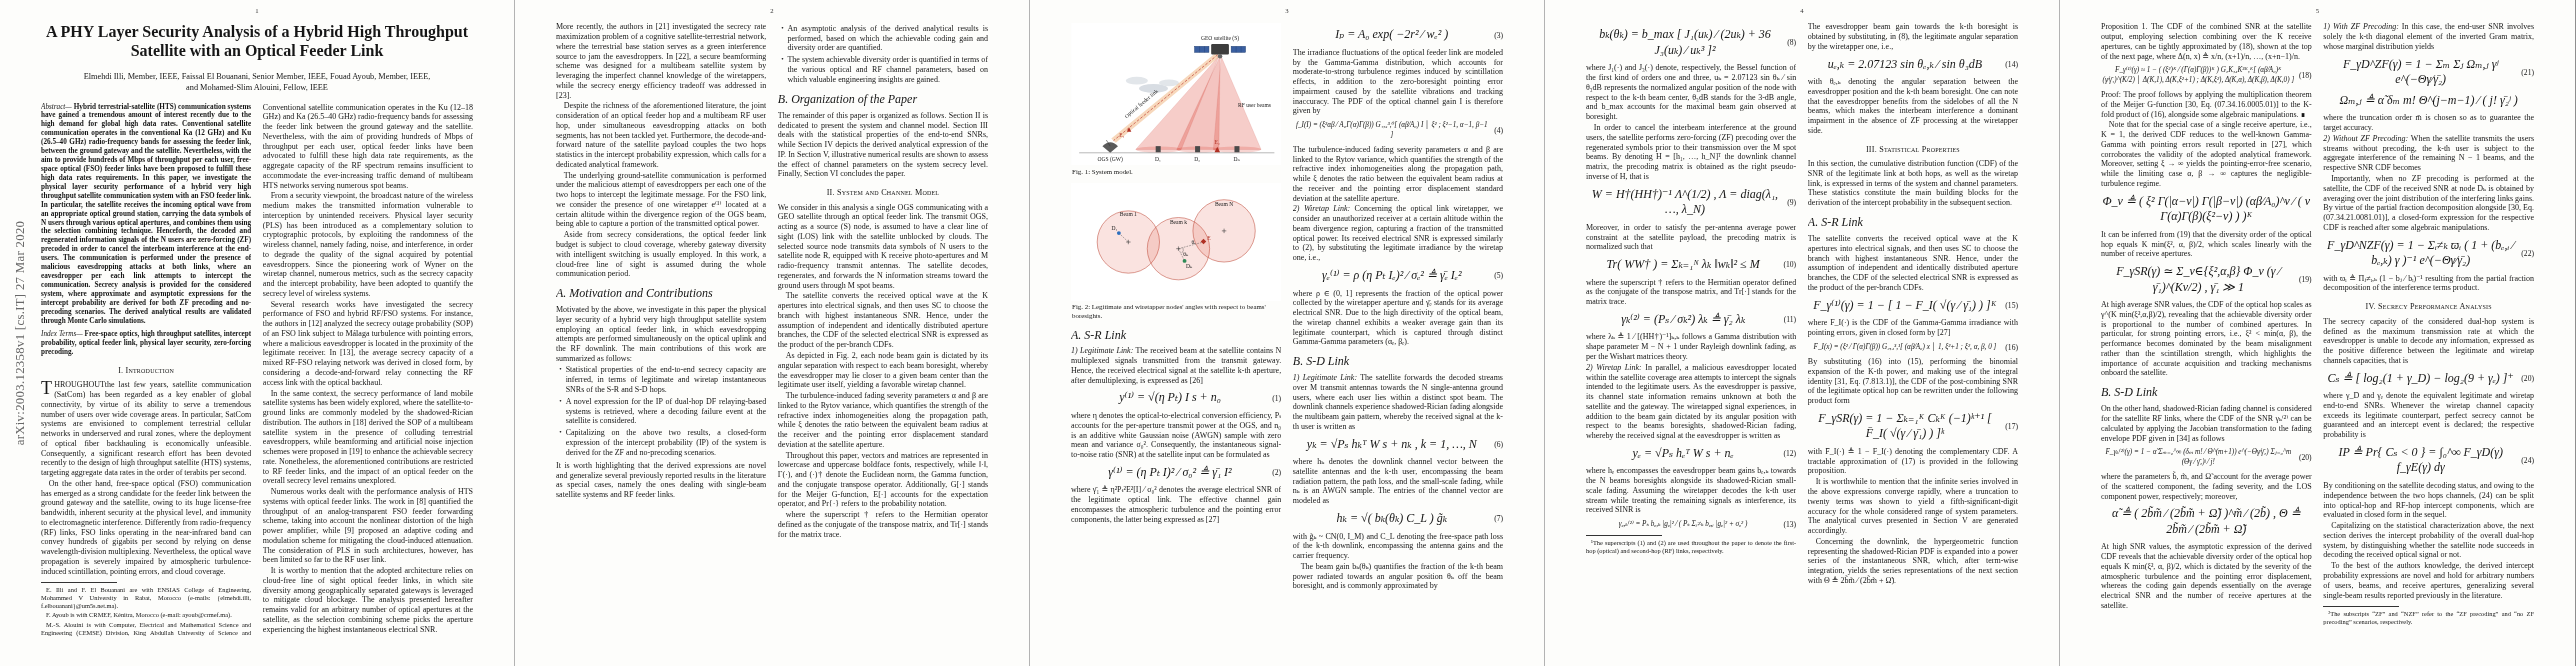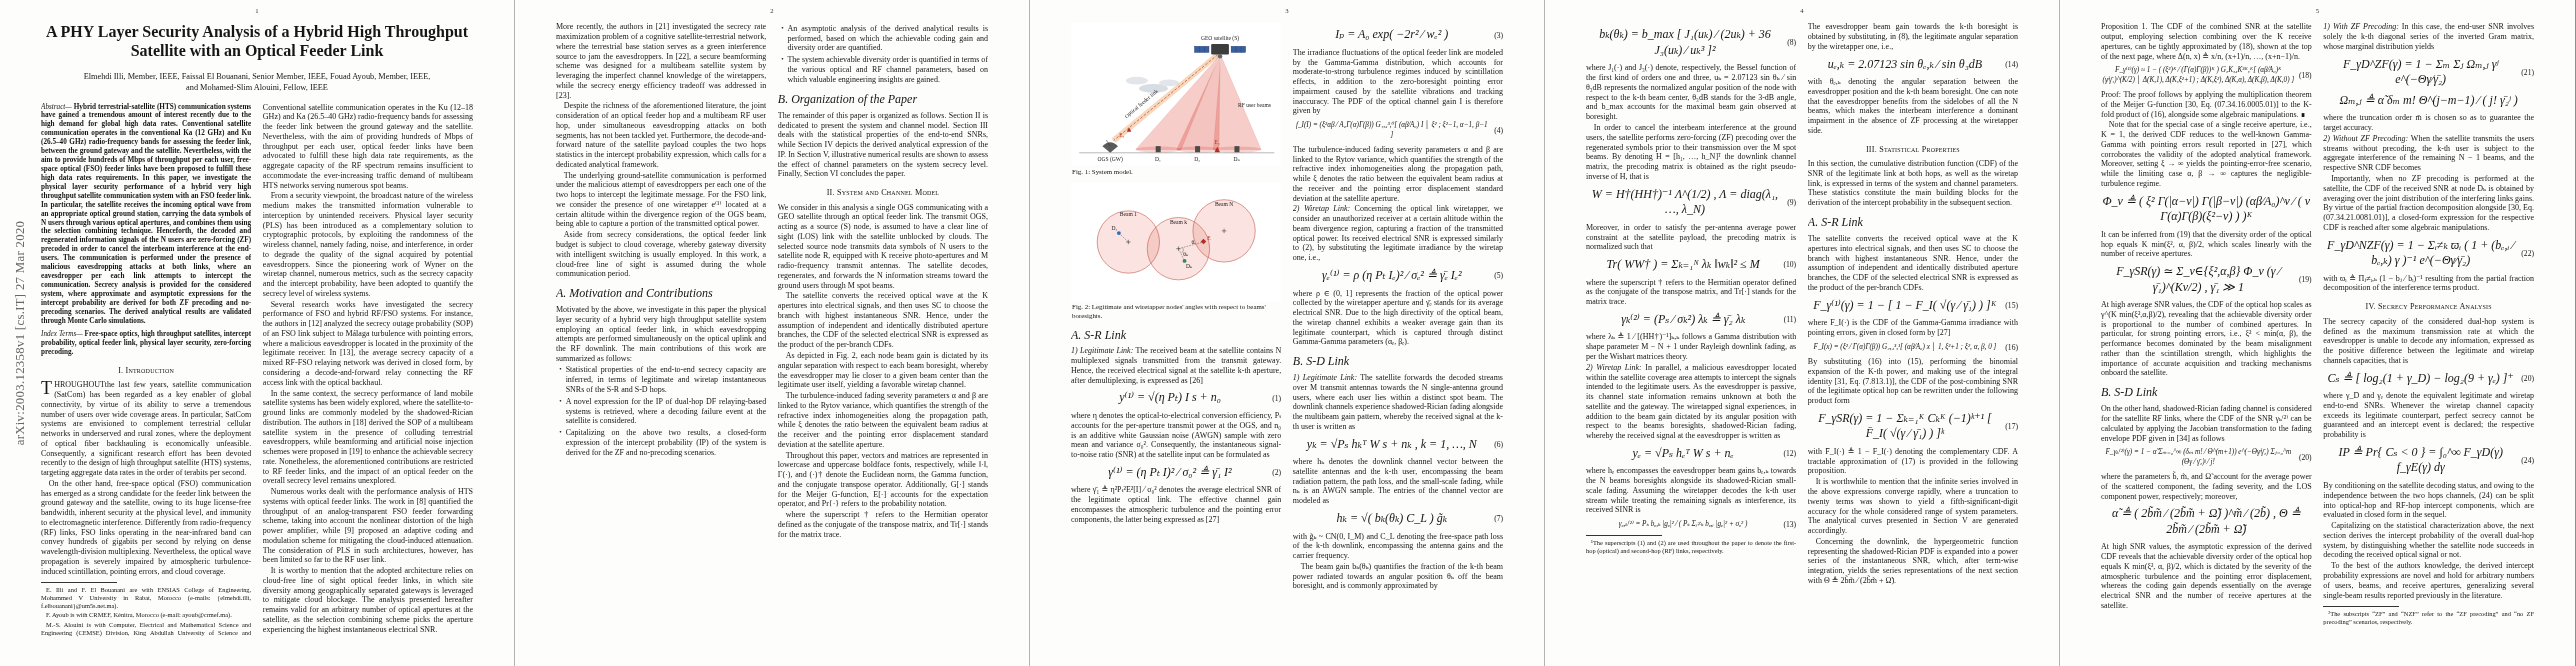--- a/index.html
+++ b/index.html
@@ -94,20 +94,21 @@
               </div>
               <div class="bullet">
                 <span class="bdot">•</span>
                 <span class="btext">A novel expression for the IP of dual-hop DF relaying-based systems is retrieved, where a decoding failure event at the satellite is considered.</span>
               </div>
               <div class="bullet">
                 <span class="bdot">•</span>
                 <span class="btext">Capitalizing on the above two results, a closed-form expression of the intercept probability (IP) of the system is derived for the ZF and no-precoding scenarios.</span>
               </div>
             </div>
+            <p class="para noind"><span class="ptext">It is worth highlighting that the derived expressions are novel and generalize several previously reported results in the literature as special cases, namely the ones dealing with single-beam satellite systems and RF feeder links.</span></p>
           </div>
           <div class="col" style="height: 615px;">
             <div class="bullets">
               <div class="bullet">
                 <span class="bdot">•</span>
                 <span class="btext">An asymptotic analysis of the derived analytical results is performed, based on which the achievable coding gain and diversity order are quantified.</span>
               </div>
               <div class="bullet">
                 <span class="bdot">•</span>
                 <span class="btext">The system achievable diversity order is quantified in terms of the various optical and RF channel parameters, based on which valuable engineering insights are gained.</span>
@@ -361,21 +362,21 @@
               <div class="eq-m tall">F_γₖ⁽²⁾(γ) = 1 − α̃ Σₘ₌₀^∞ (δₘ m! ⁄ Θ^(m+1)) e^(−Θγ⁄γ̄₂) Σⱼ₌₀^m (Θγ ⁄ γ̄₂)ʲ ⁄ j!</div>
               <div class="eq-n">(20)</div>
             </div>
             <p class="para noind"><span class="ptext">where the parameters b̃, m̃, and Ω̃ account for the average power of the scattered component, the fading severity, and the LOS component power, respectively; moreover,</span></p>
             <div class="eq">
               <div class="eq-m">α̃ ≜ ( 2b̃m̃ ⁄ (2b̃m̃ + Ω̃) )^m̃ ⁄ (2b̃) ,    Θ ≜ 2b̃m̃ ⁄ (2b̃m̃ + Ω̃)</div>
             </div>
             <p class="para noind"><span class="ptext">At high SNR values, the asymptotic expression of the derived CDF reveals that the achievable diversity order of the optical hop equals K min(ξ², α, β)/2, which is dictated by the severity of the atmospheric turbulence and the pointing error displacement, whereas the coding gain depends essentially on the average electrical SNR and the number of receive apertures at the satellite.</span></p>
           </div>
           <div class="col" style="height: 615px;">
-            <p class="para noind"><span class="h3run">1) With ZF Precoding:</span> <span class="ptext">In this case, the end-user SNR involves solely the k-th diagonal series of the inverted Gram matrix, whose marginal distribution yields</span></p>
+            <p class="para noind"><span class="h3run">1) With ZF Precoding:</span> <span class="ptext">In this case, the end-user SNR involves solely the k-th diagonal element of the inverted Gram matrix, whose marginal distribution yields</span></p>
             <div class="eq">
               <div class="eq-m">F_γD^ZF(γ) = 1 − Σₘ Σⱼ Ωₘ,ⱼ γʲ e^(−Θγ⁄γ̄₂)</div>
               <div class="eq-n">(21)</div>
             </div>
             <div class="eq">
               <div class="eq-m">Ωₘ,ⱼ ≜ α̃ δₘ m! Θ^(j−m−1) ⁄ ( j! γ̄₂ʲ )</div>
             </div>
             <p class="para noind"><span class="ptext">where the truncation order m̄ is chosen so as to guarantee the target accuracy.</span></p>
             <p class="para noind"><span class="h3run">2) Without ZF Precoding:</span> <span class="ptext">When the satellite transmits the users streams without precoding, the k-th user is subject to the aggregate interference of the remaining N − 1 beams, and the respective SNR CDF becomes</span></p>
             <p class="para"><span class="ptext">Importantly, when no ZF precoding is performed at the satellite, the CDF of the received SNR at node Dₖ is obtained by averaging over the joint distribution of the interfering links gains. By virtue of the partial fraction decomposition alongside [30, Eq. (07.34.21.0081.01)], a closed-form expression for the respective CDF is reached after some algebraic manipulations.</span></p>

